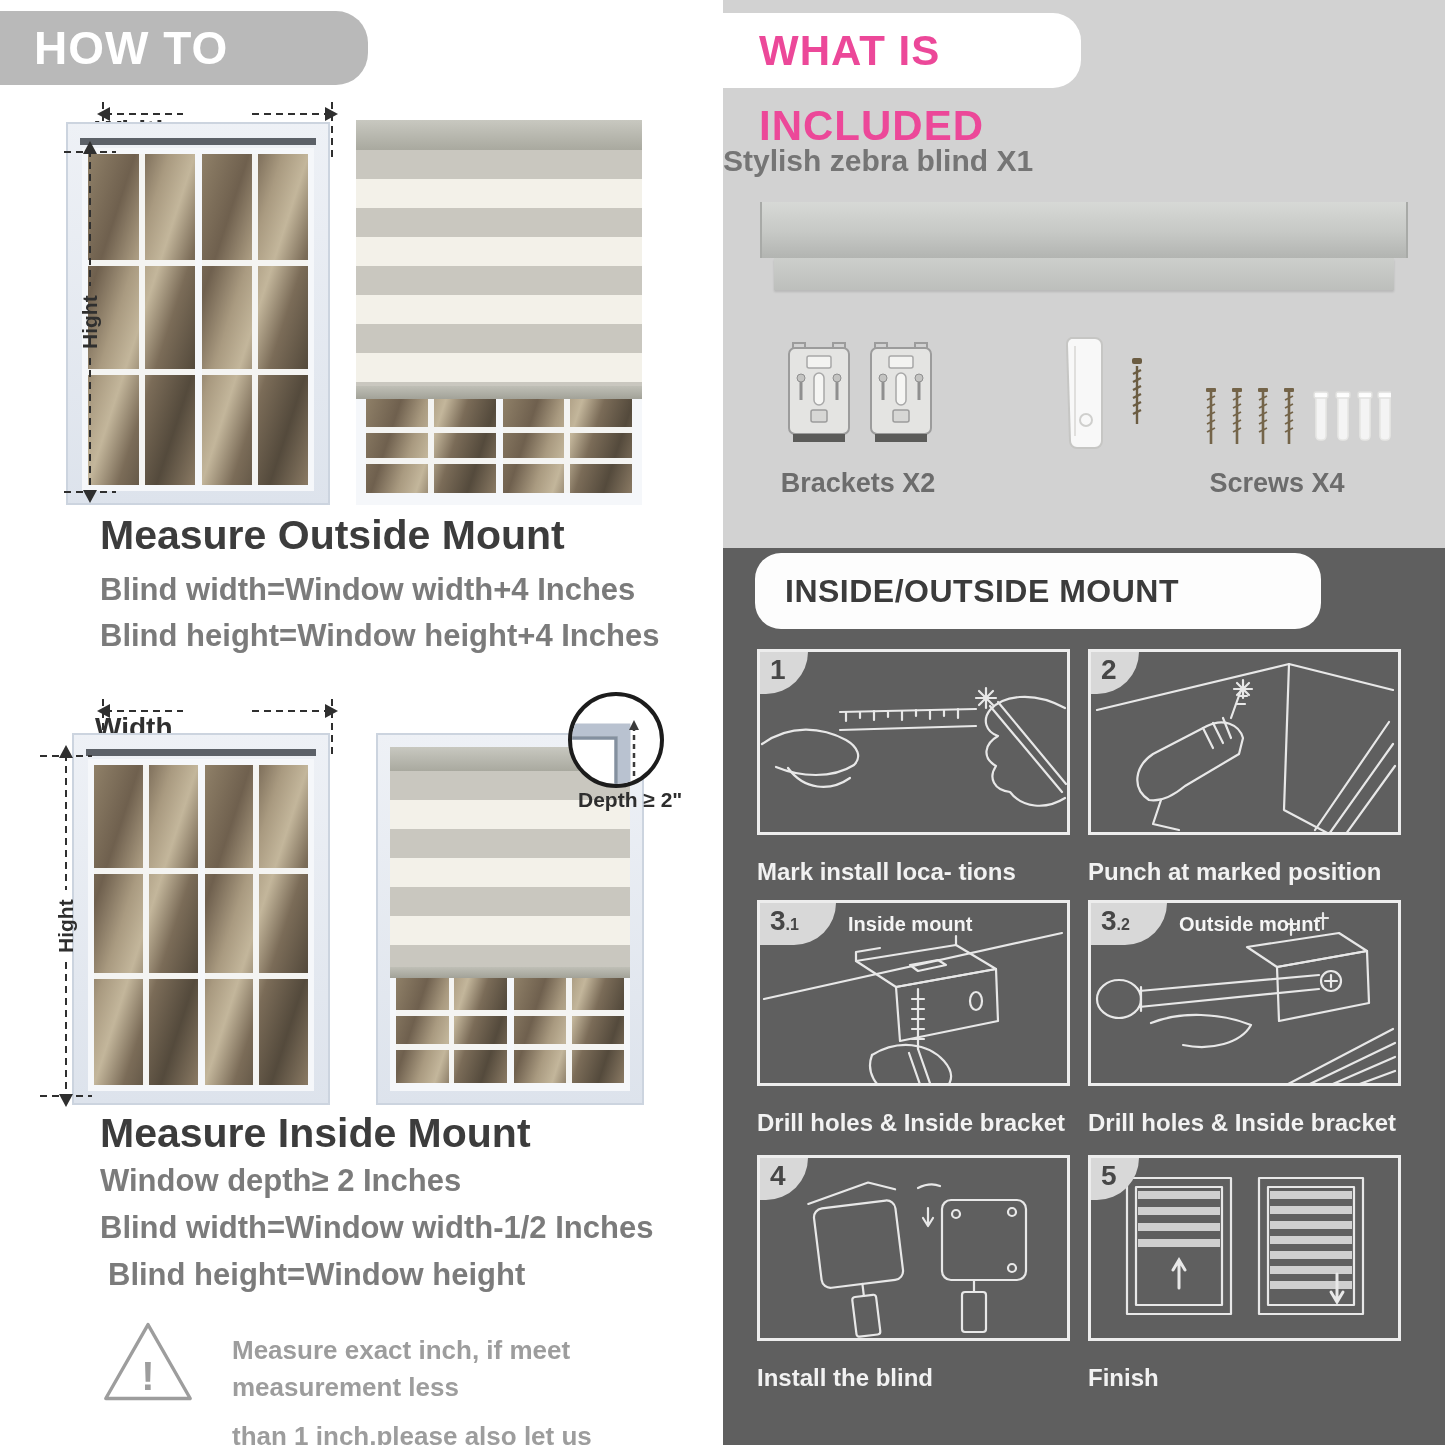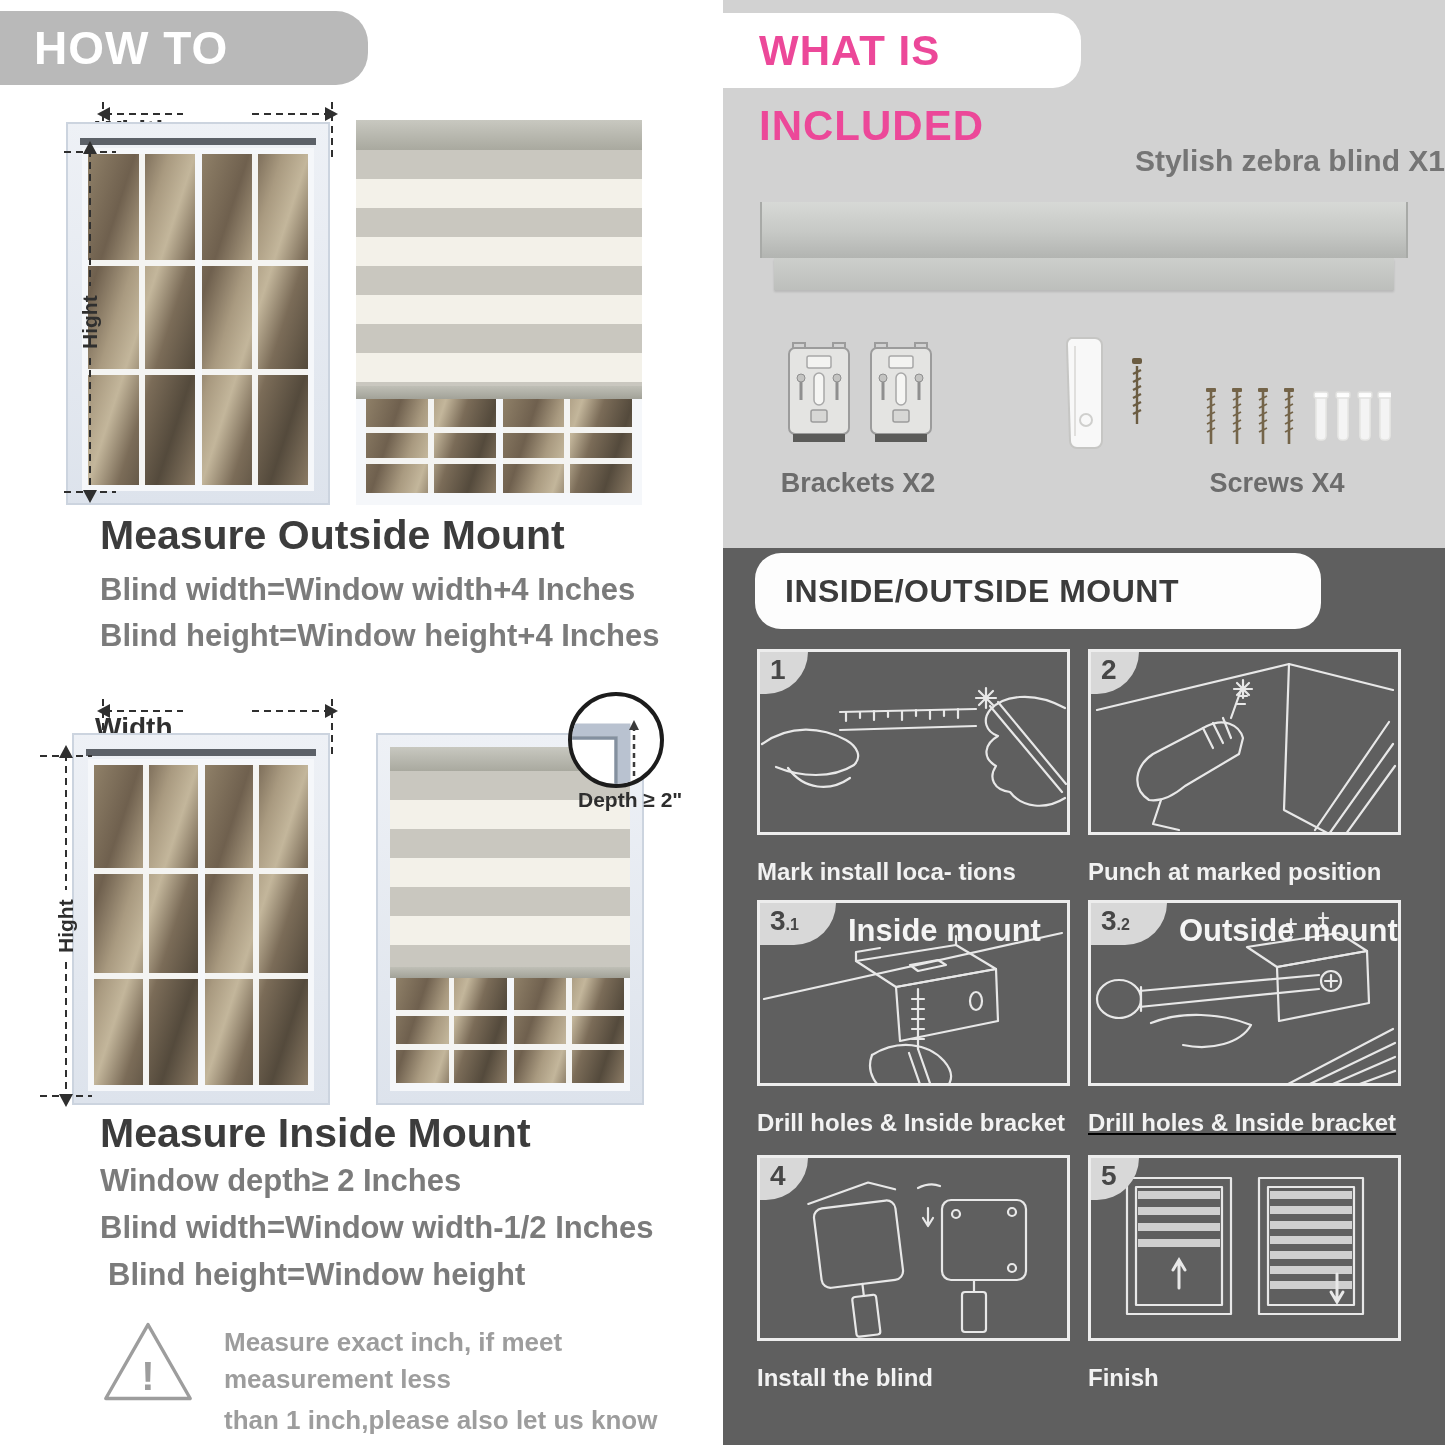--- a/index.html
+++ b/index.html
@@ -48,29 +48,29 @@
   .depth-label{position:absolute;left:578px;top:788px;font-size:21px;font-weight:bold;color:#2e2e2e;}
   
   .sec-title{position:absolute;left:100px;font-size:41px;font-weight:bold;color:#3c3c3c;margin:0;}
   .mline{position:absolute;left:100px;font-size:31px;font-weight:bold;color:#7b7b7b;margin:0;}
   
   .warning{position:absolute;left:100px;top:1316px;width:570px;display:flex;}
   .warn-tri{position:relative;width:96px;height:92px;flex:0 0 96px;}
   .warn-bang{position:absolute;left:0;width:96px;text-align:center;top:38px;
     font-size:40px;font-weight:bold;color:#9d9d9d;}
   .warn-text{margin-left:24px;padding-top:4px;}
-  .warn-text p{margin:4px;font-size:26px;font-weight:bold;color:#9d9d9d;line-height:37px;}
+  .warn-text p{margin:12px;font-size:26px;font-weight:bold;color:#9d9d9d;line-height:37px;}
   
   .right-col{position:absolute;left:723px;top:0;width:722px;height:1445px;}
   .rc-top{position:absolute;left:0;top:0;width:722px;height:548px;background:#d2d2d2;}
   .wi-header{position:absolute;left:0;top:13px;width:358px;height:75px;background:#fff;
     border-radius:0 28px 28px 0;}
   .wi-header span{display:block;line-height:75px;padding-left:36px;font-size:42px;
     font-weight:bold;color:#ec4899;letter-spacing:1px;}
-  .blind-label{position:absolute;left:0;top:144px;width:722px;text-align:right;
+  .blind-label{position:absolute;left:0;top:144px;width:722px;text-align:left;
     font-size:30px;font-weight:bold;color:#757575;}
   .cassette-img{position:absolute;left:37px;top:202px;width:648px;}
   .cas-main{height:56px;background:linear-gradient(180deg,#d7d9d6 0%,#c6c8c5 55%,#b2b4b1 100%);
     box-shadow:inset 2px 0 0 #a8aaa7, inset -2px 0 0 #a8aaa7;}
   .cas-lip{margin:0 14px;height:32px;background:linear-gradient(180deg,#cdcfcc,#bdbfbc);
     box-shadow:0 2px 2px rgba(0,0,0,0.12);}
   .hw{position:absolute;}
   .hw-label{position:absolute;top:468px;text-align:center;font-size:27px;font-weight:bold;color:#6c6c6c;}
   
   .rc-bottom{position:absolute;left:0;top:548px;width:722px;height:897px;background:#5f5f5f;}
@@ -78,21 +78,21 @@
     border-radius:26px;}
   .iom-header span{display:block;line-height:76px;padding-left:30px;font-size:32px;
     font-weight:bold;color:#3b3b3b;letter-spacing:0.5px;}
   .step{position:absolute;width:313px;}
   .panel{position:relative;width:313px;height:186px;border:3px solid #ededed;box-sizing:border-box;}
   .badge{position:absolute;top:0;left:0;width:48px;height:42px;background:#d8d8d8;
     border-radius:0 0 42px 0;padding:2px 0 0 10px;box-sizing:border-box;}
   .badge.wide{width:76px;}
   .bn{font-size:28px;font-weight:bold;color:#474747;}
   .bs{font-size:16px;font-weight:bold;color:#474747;}
-  .ptitle{position:absolute;top:10px;left:88px;font-size:31px;font-weight:bold;color:#f5f5f5;}
+  .ptitle{position:absolute;top:10px;left:88px;font-size:20px;font-weight:bold;color:#f5f5f5;}
   .caption{margin-top:23px;font-size:24px;font-weight:bold;color:#f2f2f2;}
   .art{position:absolute;left:0;top:0;width:307px;height:180px;}
   .art *{vector-effect:non-scaling-stroke;}
   svg.lineart{stroke:#e8e8e8;fill:none;stroke-width:2.2;stroke-linecap:round;stroke-linejoin:round;}
 </style>
 </head>
 <body>
 
 <div id="root">
 
@@ -376,21 +376,21 @@
             <path d="M112,152 C106,168 114,186 136,192"></path>
           </svg>
           <div class="badge wide">
             <span class="bn">3</span><span class="bs">.1</span>
           </div>
           <span class="ptitle">Inside mount</span>
         </div>
         <div class="caption">Drill holes &amp;  Inside bracket</div>
       </div>
 
-      <div class="step" style="left:365px;top:352px;text-decoration:underline;">
+      <div class="step" style="left:365px;top:352px;">
         <div class="panel">
           <svg class="art lineart" viewBox="0 0 307 180">
             <path d="M156,44 L248,30 L276,48 L186,64 Z"></path>
             <path d="M200,16 v16 M196,21 h9 M232,10 v16 M228,15 h9"></path>
             <path d="M186,64 L276,48 L278,100 L188,118 Z"></path>
             <circle cx="240" cy="78" r="10"></circle>
             <path d="M234,78 h12 M240,72 v12"></path>
             <ellipse cx="28" cy="96" rx="22" ry="19"></ellipse>
             <path d="M48,88 L228,72 M48,104 L228,86 M50,84 v24"></path>
             <path d="M180,190 L302,126 M196,192 L304,140 M212,194 L304,154 M228,196 L304,168"></path>

